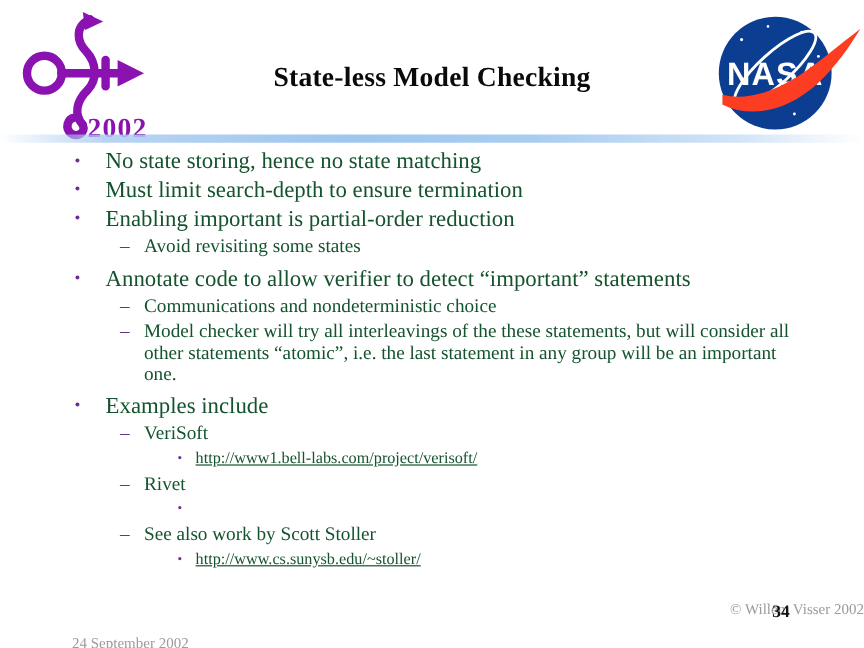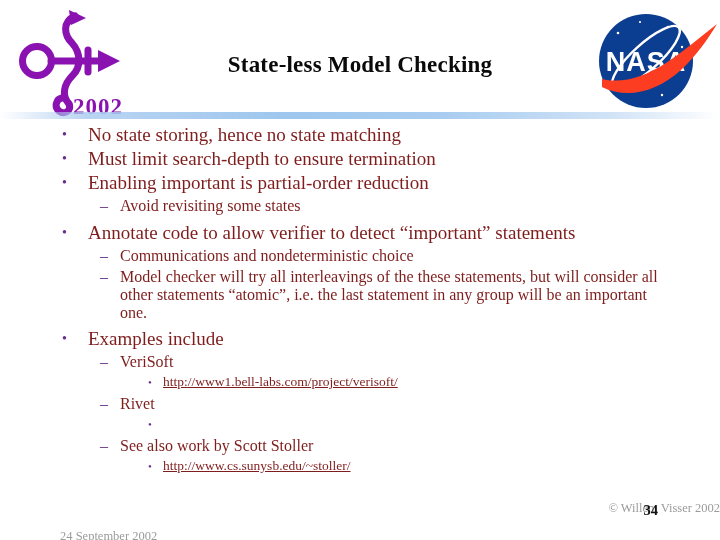--- a/index.html
+++ b/index.html
@@ -32,21 +32,21 @@
       #9ec6ee 40%,
       #a9cdf0 62%,
       rgba(190,215,243,0.7) 85%,
       rgba(255,255,255,0) 100%);
     filter:blur(0.6px);
   }
 
   
   .content { position:absolute; left:60px; top:122px; width:604px; }
   .row { display:flex; align-items:flex-start; }
-  .row .t { flex:1 1 auto; color:#7f1d1d; }
+  .row .t { flex:1 1 auto; color:#14532d; }
 
   .l1 { font-size:19px; line-height:22px; margin:2px 0; }
   .l1 .mk { flex:0 0 28px; width:28px; padding-left:2px; box-sizing:border-box;
             color:#6a2c91; font-size:14px; line-height:22px; }
 
   .l2 { font-size:16px; line-height:18px; margin:3px 0; padding-left:40px; }
   .l2 .mk { flex:0 0 20px; width:20px; color:#5e2a7e; }
 
   .l3 { font-size:13.5px; line-height:16px; margin:3px 0 5px; padding-left:88px; }
   .l3 .mk { flex:0 0 15px; width:15px; color:#6a2c91; font-size:11px; line-height:16px; }

